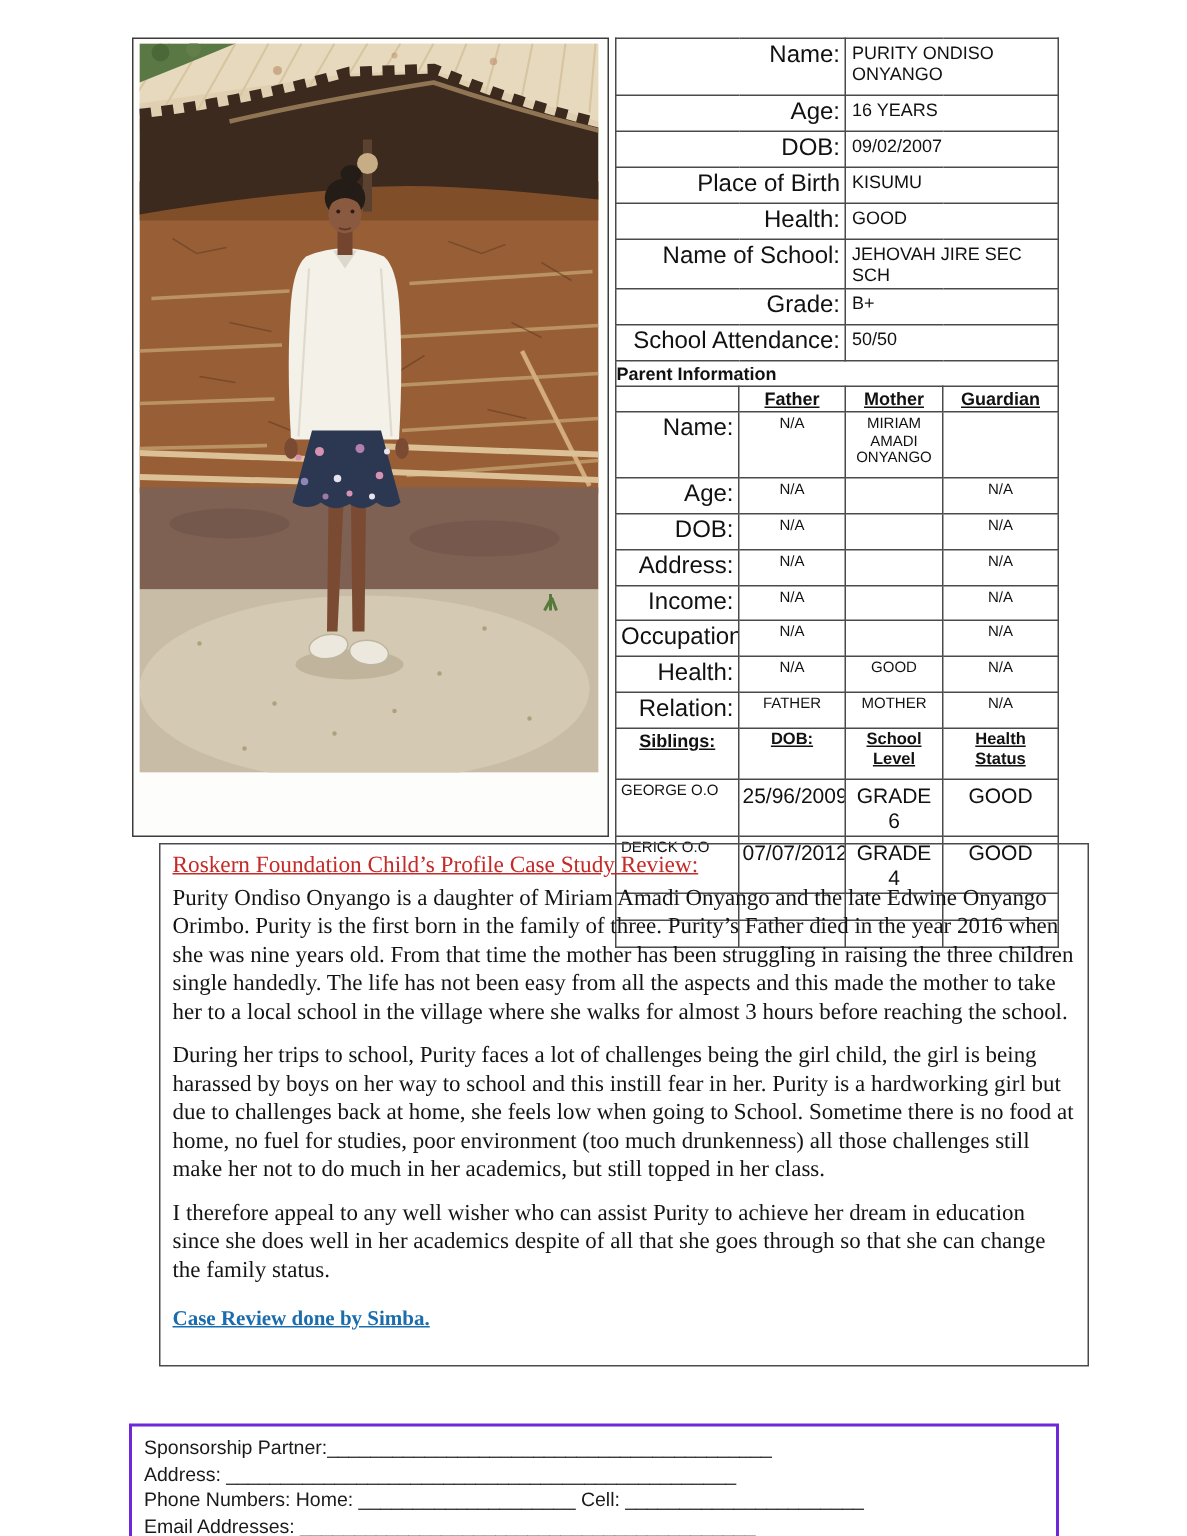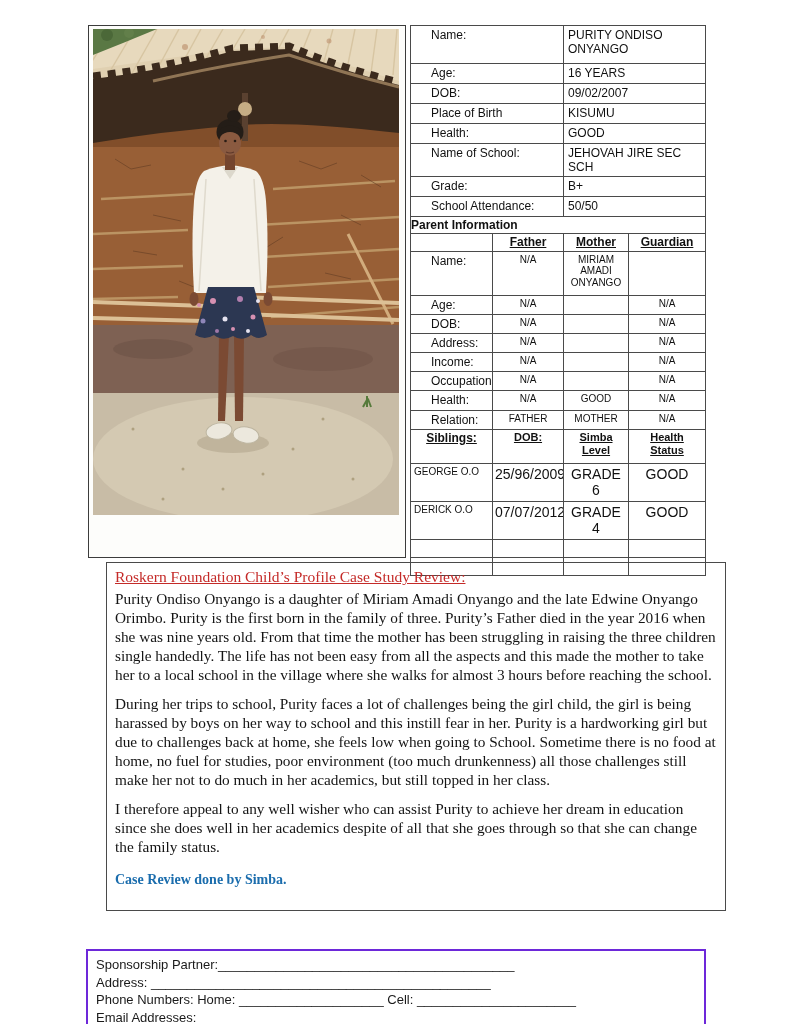--- a/index.html
+++ b/index.html
@@ -25,21 +25,21 @@
   .info-table{
     position:absolute;left:410px;top:25px;width:295px;
     border-collapse:collapse;table-layout:fixed;
     font-family:"Liberation Sans",sans-serif;color:#111;
   }
   .info-table td{
     border:1px solid var(--border);
     vertical-align:top;overflow:hidden;
     line-height:1.18;
   }
-  .lbl{font-size:12px;padding:2px 20px;text-align:left;}
+  .lbl{font-size:16px;padding:2px 3px;text-align:right;}
   .val{font-size:12px;padding:2px 4px;text-align:left;white-space:pre-line;}
   .na{font-size:10px;padding:2px 2px;text-align:center;}
   .na-left{font-size:10px;padding:2px 3px;text-align:center;white-space:pre-line;}
   .parent-title{font-size:12px;font-weight:bold;padding:1px 0;}
   .colhead{font-size:12px;font-weight:bold;text-decoration:underline;text-align:center;padding:1px 0;}
   .sib-head{font-size:11px;font-weight:bold;text-decoration:underline;text-align:center;white-space:pre-line;padding:1px 0;}
   .sib-name{font-size:10px;padding:2px 3px;text-align:left;}
   .sib-val{font-size:14px;padding:2px 2px;text-align:center;}
   
   .review-box{
@@ -51,21 +51,21 @@
   .review-title{
     font-size:15.5px;color:var(--title-red);
     text-decoration:underline;margin:1px 0 3px 0;font-weight:normal;
   }
   .review-box p{
     font-size:15.3px;line-height:19px;margin:0 0 10px 0;
     text-align:left;
   }
   .signature{
     font-family:"Liberation Serif",serif;font-weight:bold;
-    font-size:14px;color:var(--signature-blue);margin-top:16px;
+    font-size:14px;color:var(--signature-blue);margin-top:16px;text-decoration:underline;
   }
   
   .sponsor-box{
     position:absolute;left:86px;top:949px;width:620px;height:97px;
     border:2px solid #6d28d9;
     padding:5px 8px;
     font-family:"Liberation Sans",sans-serif;color:#1a1a1a;
   }
   .sponsor-line{
     font-size:13px;line-height:17.5px;white-space:pre;overflow:hidden;
@@ -316,21 +316,21 @@
   <tr style="height:16px">
     <td class="lbl">Relation:</td>
     <td class="na">FATHER</td>
     <td class="na">MOTHER</td>
     <td class="na">N/A</td>
   </tr>
 
   <tr style="height:34px">
     <td class="sib-head" style="font-size:12px">Siblings:</td>
     <td class="sib-head">DOB:</td>
-    <td class="sib-head">Simba
+    <td class="sib-head">School
 Level</td>
     <td class="sib-head">Health
 Status</td>
   </tr>
   <tr style="height:18px">
     <td class="sib-name">GEORGE O.O</td>
     <td class="sib-val">25/96/2009</td>
     <td class="sib-val">GRADE 6</td>
     <td class="sib-val">GOOD</td>
   </tr>

